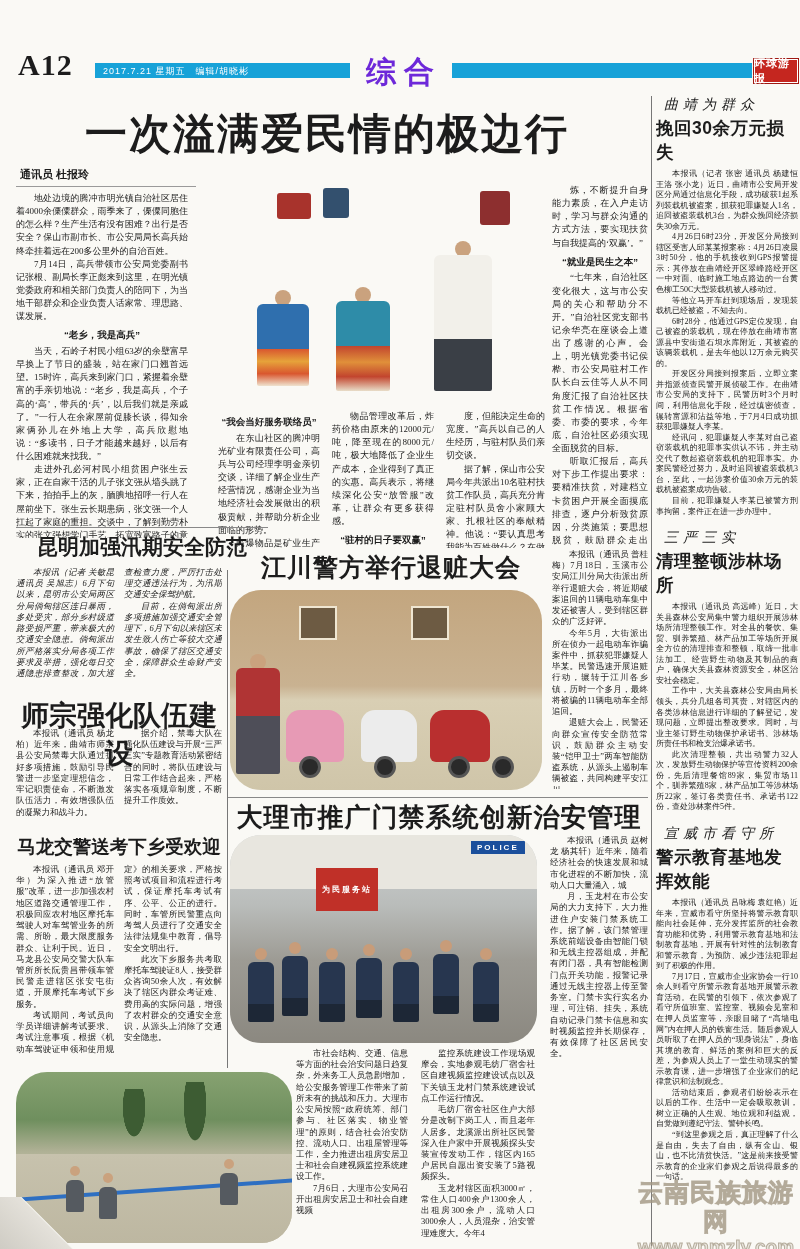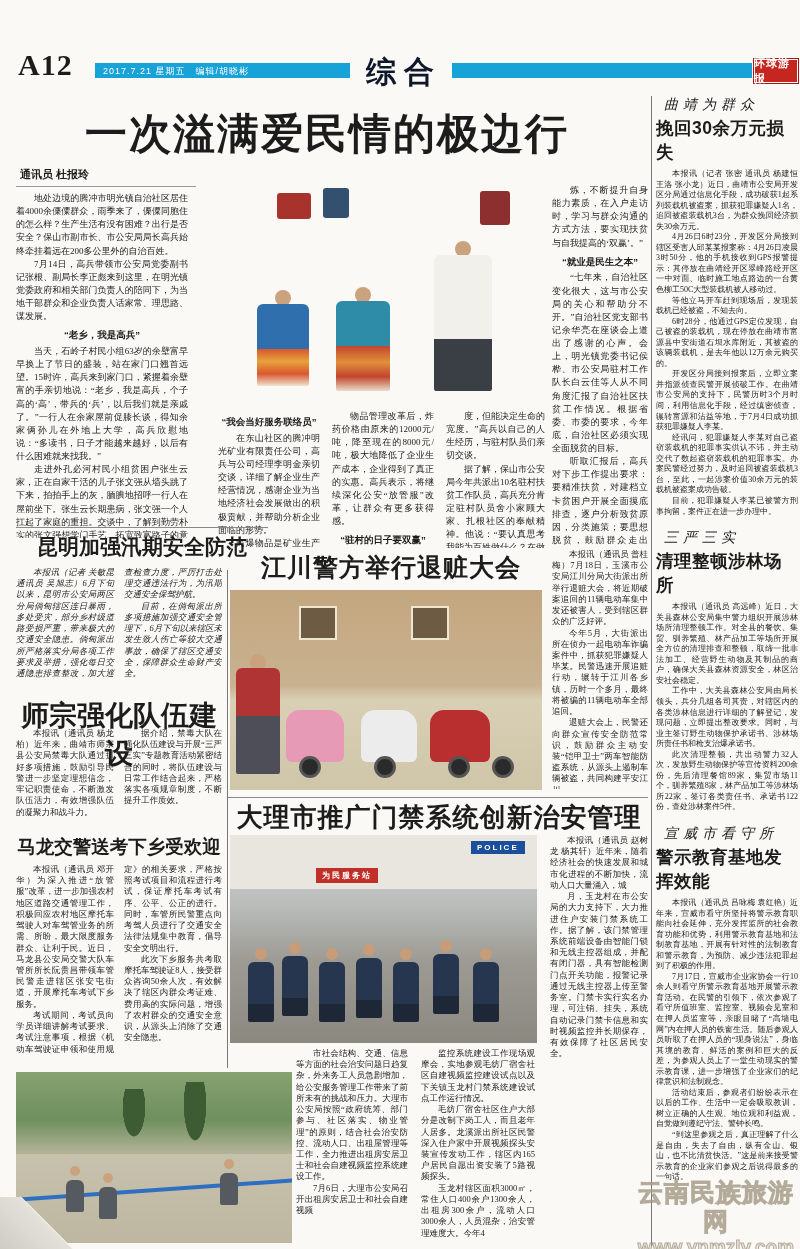--- a/index.html
+++ b/index.html
@@ -5,21 +5,21 @@
   html,body{margin:0;padding:0;background:#e8e6e1;}
   #page{position:relative;width:800px;height:1249px;margin:0 auto;background:#faf9f5;overflow:hidden;
         font-family:"Liberation Serif","DejaVu Serif",serif;color:#1c1c1c;}
   
   .page-no{position:absolute;left:18px;top:48px;font-family:"Liberation Serif",serif;font-size:30px;font-weight:bold;letter-spacing:1px;}
   .cyanbar{position:absolute;height:15px;background:#17a2d8;top:63px;}
   .bar-left{left:95px;width:255px;}
   .bar-right{left:452px;width:300px;}
   .date-line{position:absolute;left:103px;top:65px;font-family:"Liberation Sans",sans-serif;font-size:9px;color:#fff;letter-spacing:1px;white-space:nowrap;}
   .section-title{position:absolute;left:356px;top:52px;width:96px;text-align:center;font-family:"Liberation Sans",sans-serif;
-                 font-size:30px;font-weight:bold;color:#0f172a;letter-spacing:8px;}
+                 font-size:30px;font-weight:bold;color:#6d28d9;letter-spacing:8px;}
   .masthead{position:absolute;left:753px;top:58px;width:44px;height:24px;background:#c5261f;border:1px solid #a01812;
             box-shadow:inset 0 0 0 1px #fff;color:#fff;font-family:"Liberation Sans",sans-serif;font-size:11px;font-weight:bold;
             display:flex;align-items:center;justify-content:center;letter-spacing:1px;}
   
   .para{margin:0;text-indent:2em;text-align:justify;}
   .subhead{font-family:"Liberation Sans",sans-serif;font-weight:bold;text-align:center;margin:5px 0 3px;}
   .col{position:absolute;overflow:hidden;}
   
   .main-headline{position:absolute;left:85px;top:106px;width:545px;text-align:left;
                  font-family:"Liberation Sans",sans-serif;font-size:42px;font-weight:900;letter-spacing:2px;}
@@ -41,21 +41,21 @@
   
   .mid-headline{position:absolute;font-family:"Liberation Sans",sans-serif;font-weight:900;text-align:center;letter-spacing:1px;}
   .midcol{font-size:8.5px;line-height:1.32;}
   
   #sidebar{position:absolute;left:656px;top:96px;width:142px;height:1152px;overflow:hidden;}
   .sb-kicker{font-family:"Liberation Serif",serif;font-style:italic;font-size:14px;letter-spacing:5px;margin:0 8px 2px;}
   .sb-title{font-family:"Liberation Sans",sans-serif;font-size:17.5px;font-weight:900;margin:0 0 5px;letter-spacing:0.5px;}
   .sb-body{font-size:8px;line-height:1.32;}
   .sb-art{margin-bottom:12px;}
   
-  .photo{position:absolute;overflow:hidden;}
+  .photo{position:absolute;overflow:hidden;border-radius:31px;}
   .ph{position:absolute;}
   #photo-main{left:218px;top:184px;width:327px;height:220px;background:linear-gradient(180deg,#241a12 0%,#40膝2c20 0%,#3f2d20 40%,#6d5238 72%,#97805d 100%);}
   #photo-main .cloth1{left:18%;top:4%;width:34px;height:26px;background:#a8332c;border-radius:3px;}
   #photo-main .cloth2{left:32%;top:2%;width:26px;height:30px;background:#33506e;border-radius:3px;}
   #photo-main .cloth3{left:80%;top:3%;width:30px;height:34px;background:#8d2f2f;border-radius:3px;}
   .person{position:absolute;}
   .person .head{position:absolute;left:50%;transform:translateX(-50%);top:0;width:16px;height:16px;border-radius:50%;background:#caa27e;}
   .person .body{position:absolute;top:14px;left:0;right:0;bottom:0;border-radius:6px 6px 2px 2px;}
   #photo-main .p1{left:12%;bottom:8%;width:52px;height:96px;}
   #photo-main .p1 .body{background:linear-gradient(180deg,#2f6fae 55%,#d9572f 55%,#e6a33a 70%,#d9572f 85%,#efe3cf 100%);}
@@ -65,21 +65,21 @@
   #photo-main .p3 .body{background:linear-gradient(180deg,#f2f0ea 62%,#3a3f46 62%);}
   #photo-jc{left:230px;top:590px;width:312px;height:200px;background:linear-gradient(180deg,#c3a67f 0%,#c9b291 48%,#d9cfb4 55%,#cfc5a9 100%);}
   #photo-jc .win{top:8%;width:34px;height:30px;background:#6d5b43;border:2px solid #efe6d2;}
   #photo-jc .scooter{bottom:14%;height:52px;border-radius:14px 16px 6px 6px;}
   #photo-jc .wheel{bottom:6%;width:16px;height:16px;border-radius:50%;background:#2a2a2a;border:3px solid #555;}
   #photo-jc .rider{left:2%;bottom:8%;width:44px;height:120px;}
   #photo-jc .rider .body{background:linear-gradient(180deg,#b03434 45%,#4e4e58 45%);}
   #photo-dl{left:230px;top:835px;width:307px;height:208px;background:linear-gradient(180deg,#cfd3d4 0%,#b9bcba 34%,#9d9b94 60%,#8b8880 100%);}
   #photo-dl .bld{left:0;top:0;width:100%;height:26%;background:#e8e6df;}
   #photo-dl .blue-sign{right:4%;top:3%;padding:2px 6px;background:#1b4f9c;color:#fff;font:bold 8px "Liberation Sans",sans-serif;letter-spacing:2px;}
-  #photo-dl .red-banner{left:28%;top:16%;padding:2px 6px;background:#c03028;color:#fff;font:bold 8px "Liberation Sans",sans-serif;letter-spacing:2px;}
+  #photo-dl .red-banner{left:28%;top:16%;padding:16px 6px;background:#c03028;color:#fff;font:bold 8px "Liberation Sans",sans-serif;letter-spacing:2px;}
   #photo-dl .cop{bottom:10%;width:26px;height:74px;}
   #photo-dl .cop .body{background:linear-gradient(180deg,#27364f 70%,#1d2736 70%);}
   #photo-dl .cop .head{width:12px;height:12px;background:#c89c79;}
   #photo-ml{left:16px;top:1072px;width:276px;height:171px;background:linear-gradient(180deg,#87a271 0%,#6f8f5e 28%,#aeb094 46%,#cbc6b1 60%,#c2bca6 100%);}
   #photo-ml .tree{top:10%;width:26px;height:52px;background:radial-gradient(ellipse at 50% 35%,#3d5c33 60%,transparent 62%);}
   #photo-ml .road{left:0;bottom:0;width:100%;height:52%;background:linear-gradient(180deg,#c7c2ad,#bdb7a1);}
   #photo-ml .blue-line{left:-4%;bottom:30%;width:110%;height:4px;background:#2e6fc2;transform:rotate(-4deg);}
   #photo-ml .vill{bottom:18%;width:18px;height:46px;}
   #photo-ml .vill .head{width:10px;height:10px;}
   #photo-ml .vill .body{background:#555a60;}

